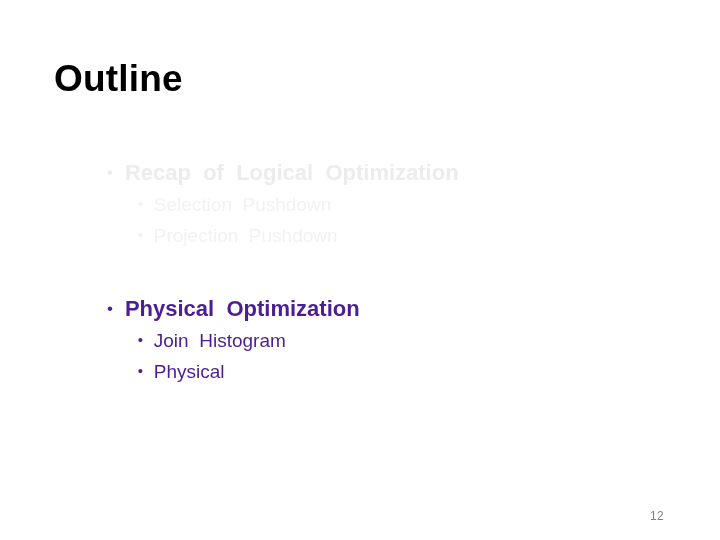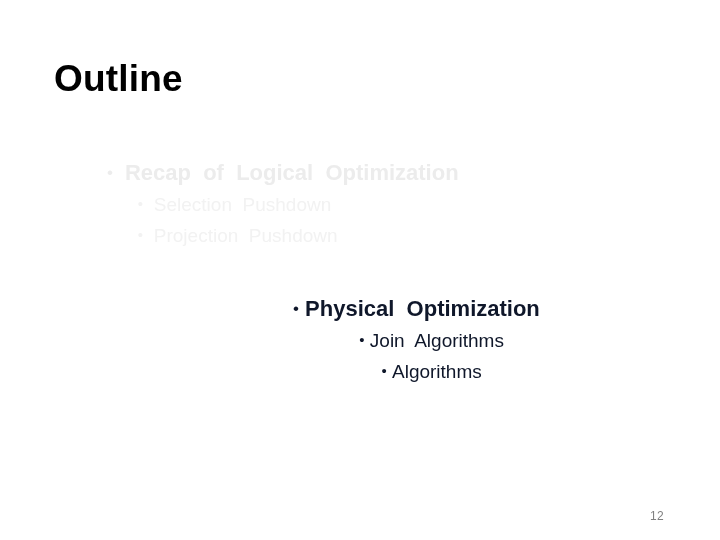--- a/index.html
+++ b/index.html
@@ -83,21 +83,21 @@
     display: inline-block;
     width: 16px;
     font-size: 15px;
     font-weight: normal;
     vertical-align: 2px;
   }
 
   
   .tone-faded-1 { color: #ececec; }
   .tone-faded-2 { color: #f2f2f2; }
-  .tone-dark    { color: #0f172a; text-align: center; }
+  .tone-dark    { color: #4c1d95; }
 
   
   .group-faded   { position: absolute; top: 0px;  left: 0; width: 100%; }
   .group-dark    { position: absolute; top: 136px; left: 0; width: 100%; }
 
   .sub-block { margin-top: 4px; }
 
   
   .page-number {
     position: absolute;
@@ -135,24 +135,24 @@
     </div>
 
     <div class="bullet-group group-dark">
 
       <div class="bullet-line level-1 tone-dark">
         <span class="bullet-glyph">•</span><span>Physical  Optimization</span>
       </div>
 
       <div class="sub-block">
         <div class="bullet-line level-2 tone-dark">
-          <span class="bullet-glyph">•</span><span>Join  Algorithms</span>
+          <span class="bullet-glyph">•</span><span>Join  Histogram</span>
         </div>
         <div class="bullet-line level-2 tone-dark">
-          <span class="bullet-glyph">•</span><span>Algorithms</span>
+          <span class="bullet-glyph">•</span><span>Physical</span>
         </div>
       </div>
 
     </div>
 
   </div>
 
   <div class="page-number">12</div>
 
 </div>

